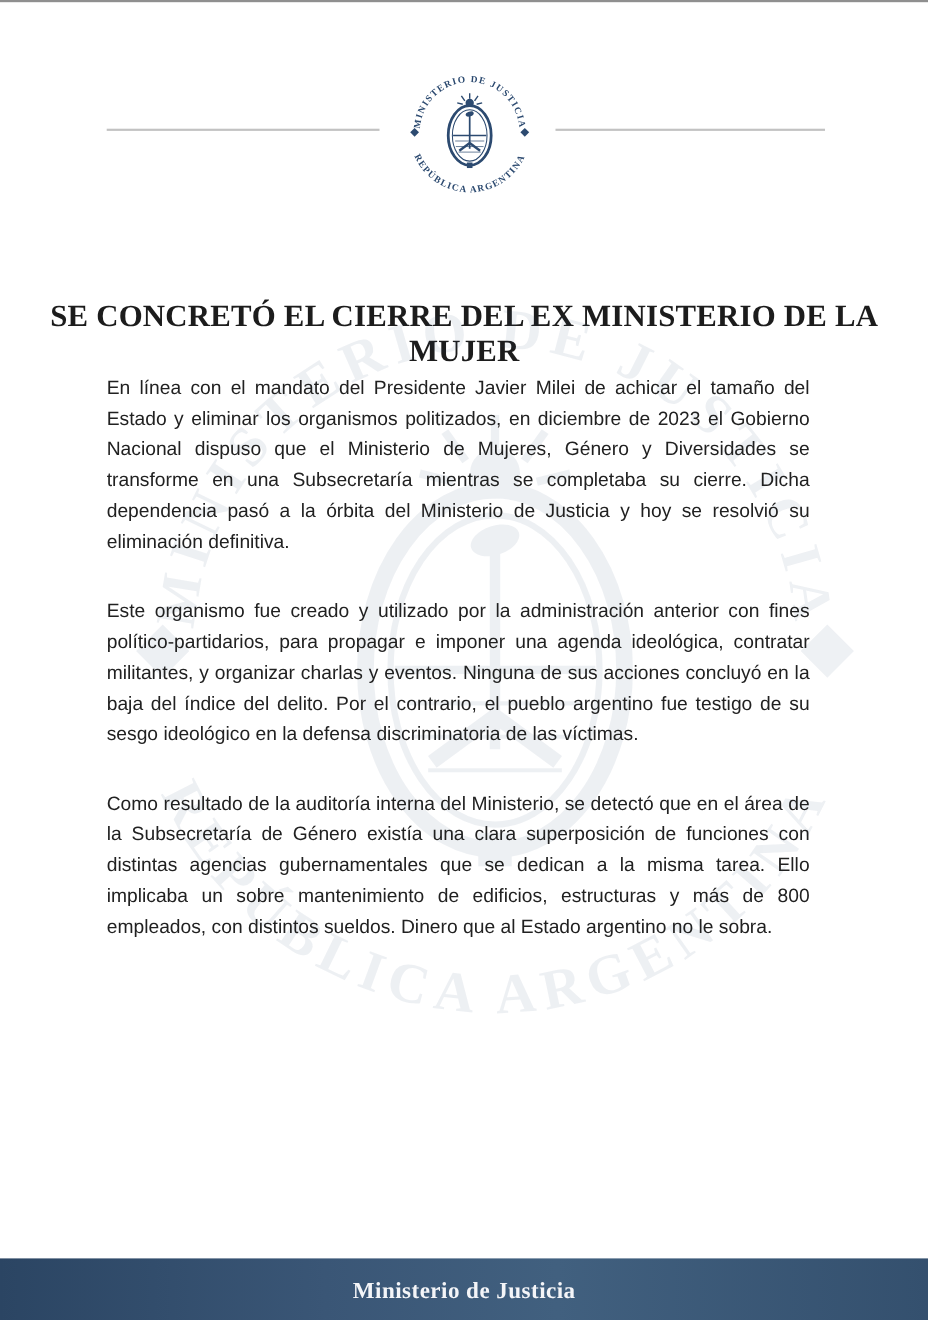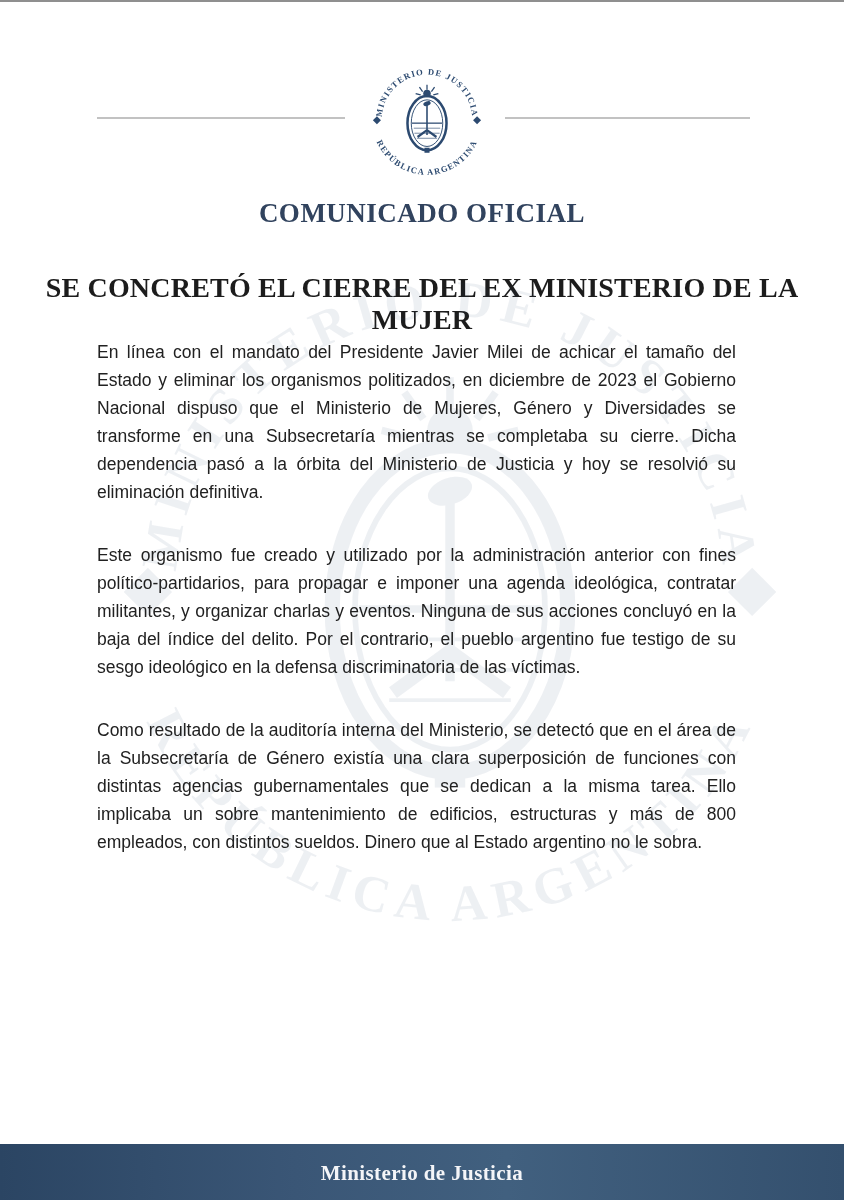--- a/index.html
+++ b/index.html
@@ -141,21 +141,20 @@
         <ellipse class="seal-fill" cx="100" cy="74" rx="6" ry="3.5" transform="rotate(-18 100 74)"></ellipse>
 
         <line class="seal-stroke" x1="85" y1="127" x2="100" y2="116" stroke-width="3.5"></line>
         <line class="seal-stroke" x1="115" y1="127" x2="100" y2="116" stroke-width="3.5"></line>
 
         <rect class="seal-fill" x="96" y="144" width="8" height="8"></rect>
       </g>
     </svg>
   </div>
 
-  <h1 class="doc-title">COMUNICADO OFICIAL</h1>
   <h2 class="doc-subtitle">SE CONCRETÓ EL CIERRE DEL EX MINISTERIO DE LA MUJER</h2>
 
   <svg class="watermark" viewBox="0 0 200 200" aria-hidden="true">
     <text class="seal-arc-text" text-anchor="middle">
       <textPath href="#sealArcTop" startOffset="50%">MINISTERIO DE JUSTICIA</textPath>
     </text>
     <text class="seal-arc-text" text-anchor="middle">
       <textPath href="#sealArcBottom" startOffset="50%">REPÚBLICA ARGENTINA</textPath>
     </text>
     <rect class="seal-fill" x="16" y="96" width="9" height="9" transform="rotate(45 20.5 100.5)"></rect>

